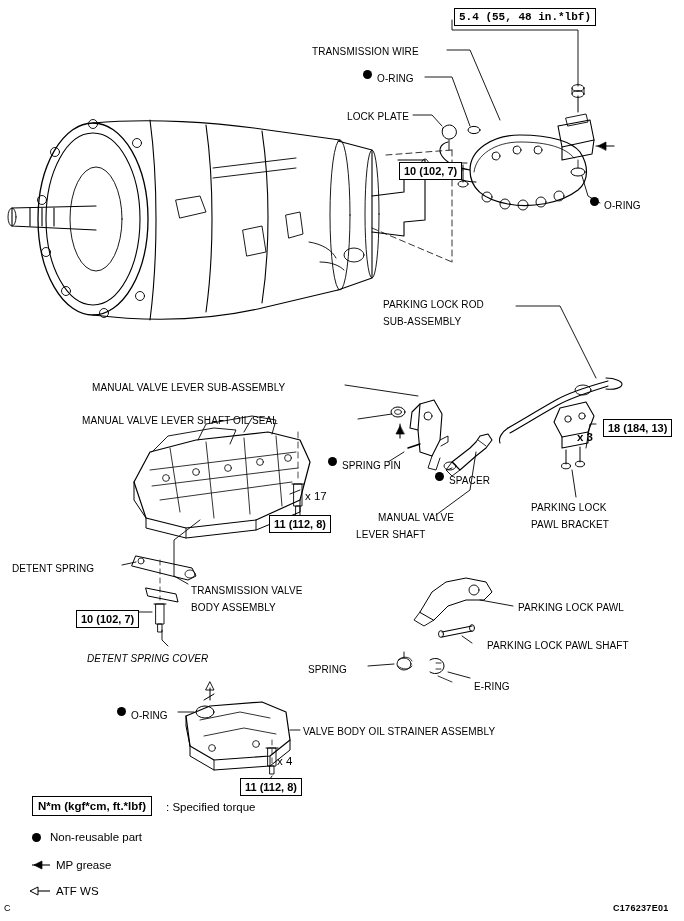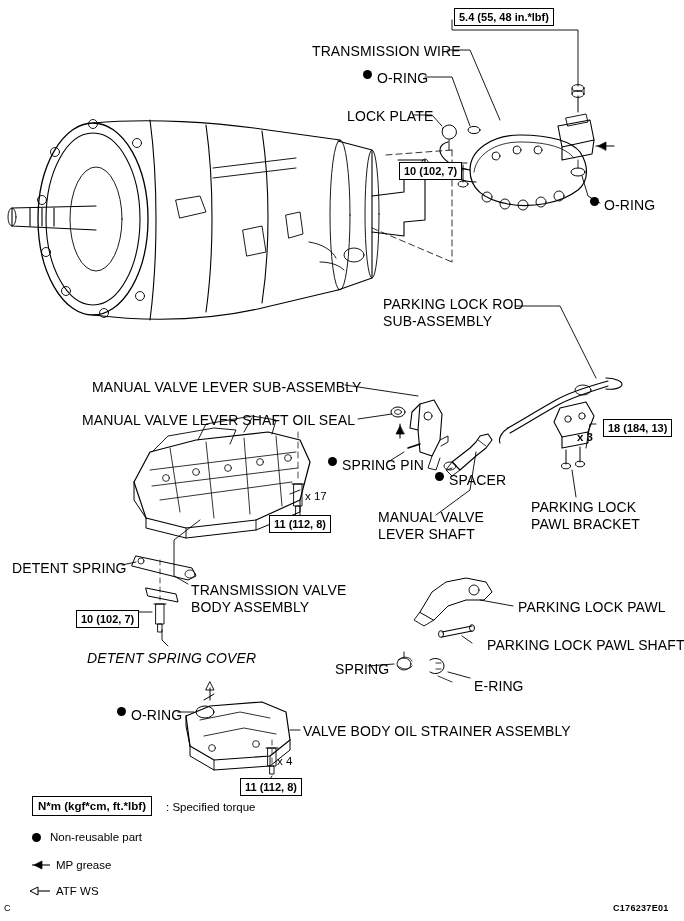--- a/index.html
+++ b/index.html
@@ -20,21 +20,21 @@
   }
   .svg-layer {
     position: absolute;
     left: 0;
     top: 0;
     width: 684px;
     height: 921px;
   }
   .lbl {
     position: absolute;
-    font-size: 14px;
+    font-size: 10px;
     line-height: 13.5px;
     letter-spacing: 0.1px;
     white-space: pre;
     color: #000;
   }
   .torque {
     position: absolute;
     font-size: 11px;
     font-weight: bold;
     line-height: 12px;
@@ -355,21 +355,21 @@
         <path d="M368,666 L394,664"></path>
         <path d="M470,678 L448,672"></path>
         <path d="M300,730 L290,730"></path>
         <path d="M178,712 L194,712"></path>
         <path d="M268,782 L272,776"></path>
         <path d="M290,494 L300,490"></path>
       </g>
     </g>
   </svg>
 
-  <div class="torque" style="left:454px; top:8px;">5.4 (55, 48 in.*lbf)</div>
+  <div class="torque" style="left:454px; top:8px;font-family:Liberation Mono, monospace;">5.4 (55, 48 in.*lbf)</div>
   <div class="torque" style="left:399px; top:162px;">10 (102, 7)</div>
   <div class="torque" style="left:603px; top:419px;">18 (184, 13)</div>
   <div class="torque" style="left:269px; top:515px;">11 (112, 8)</div>
   <div class="torque" style="left:76px; top:610px;">10 (102, 7)</div>
   <div class="torque" style="left:240px; top:778px;">11 (112, 8)</div>
 
   <div class="lbl" style="left:312px; top:45px;">TRANSMISSION WIRE</div>
 
   <span class="bullet" style="left:363px; top:70px;"></span>
   <div class="lbl" style="left:377px; top:72px;">O-RING</div>
@@ -388,33 +388,33 @@
   <span class="bullet" style="left:328px; top:457px;"></span>
   <div class="lbl" style="left:342px; top:459px;">SPRING PIN</div>
 
   <span class="bullet" style="left:435px; top:472px;"></span>
   <div class="lbl" style="left:449px; top:474px;">SPACER</div>
 
   <div class="lbl" style="left:531px; top:501px;">PARKING LOCK</div>
   <div class="lbl" style="left:531px; top:518px;">PAWL BRACKET</div>
 
   <div class="lbl" style="left:378px; top:511px;">MANUAL VALVE</div>
-  <div class="lbl" style="left:378px; top:528px;">LEVER SHAFT</div>
+  <div class="lbl" style="left:356px; top:528px;">LEVER SHAFT</div>
 
   <div class="lbl" style="left:12px; top:562px;">DETENT SPRING</div>
 
   <div class="lbl" style="left:191px; top:584px;">TRANSMISSION VALVE</div>
   <div class="lbl" style="left:191px; top:601px;">BODY ASSEMBLY</div>
 
   <div class="lbl" style="left:518px; top:601px;">PARKING LOCK PAWL</div>
   <div class="lbl" style="left:475px; top:639px;padding-left:12px;">PARKING LOCK PAWL SHAFT</div>
 
   <div class="lbl" style="left:87px; top:652px;font-style:italic;">DETENT SPRING COVER</div>
 
-  <div class="lbl" style="left:335px; top:663px;">SPRING</div>
+  <div class="lbl" style="left:308px; top:663px;">SPRING</div>
   <div class="lbl" style="left:474px; top:680px;">E-RING</div>
 
   <span class="bullet" style="left:117px; top:707px;"></span>
   <div class="lbl" style="left:131px; top:709px;">O-RING</div>
 
   <div class="lbl" style="left:303px; top:725px;">VALVE BODY OIL STRAINER ASSEMBLY</div>
 
   <div class="qty" style="left:577px; top:431px;font-weight:bold;">x 3</div>
   <div class="qty" style="left:305px; top:490px;">x 17</div>
   <div class="qty" style="left:277px; top:755px;">x 4</div>

